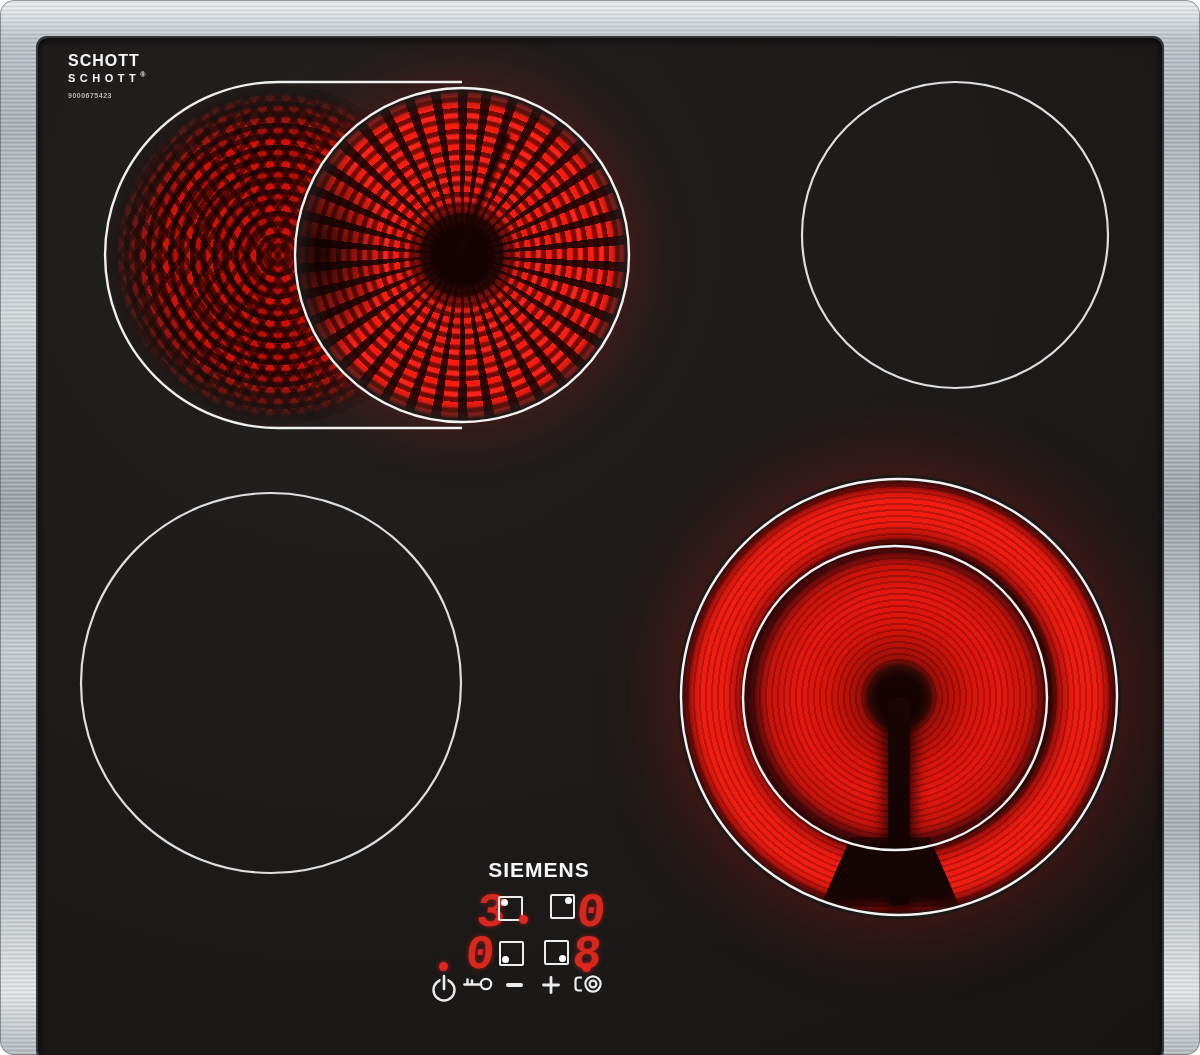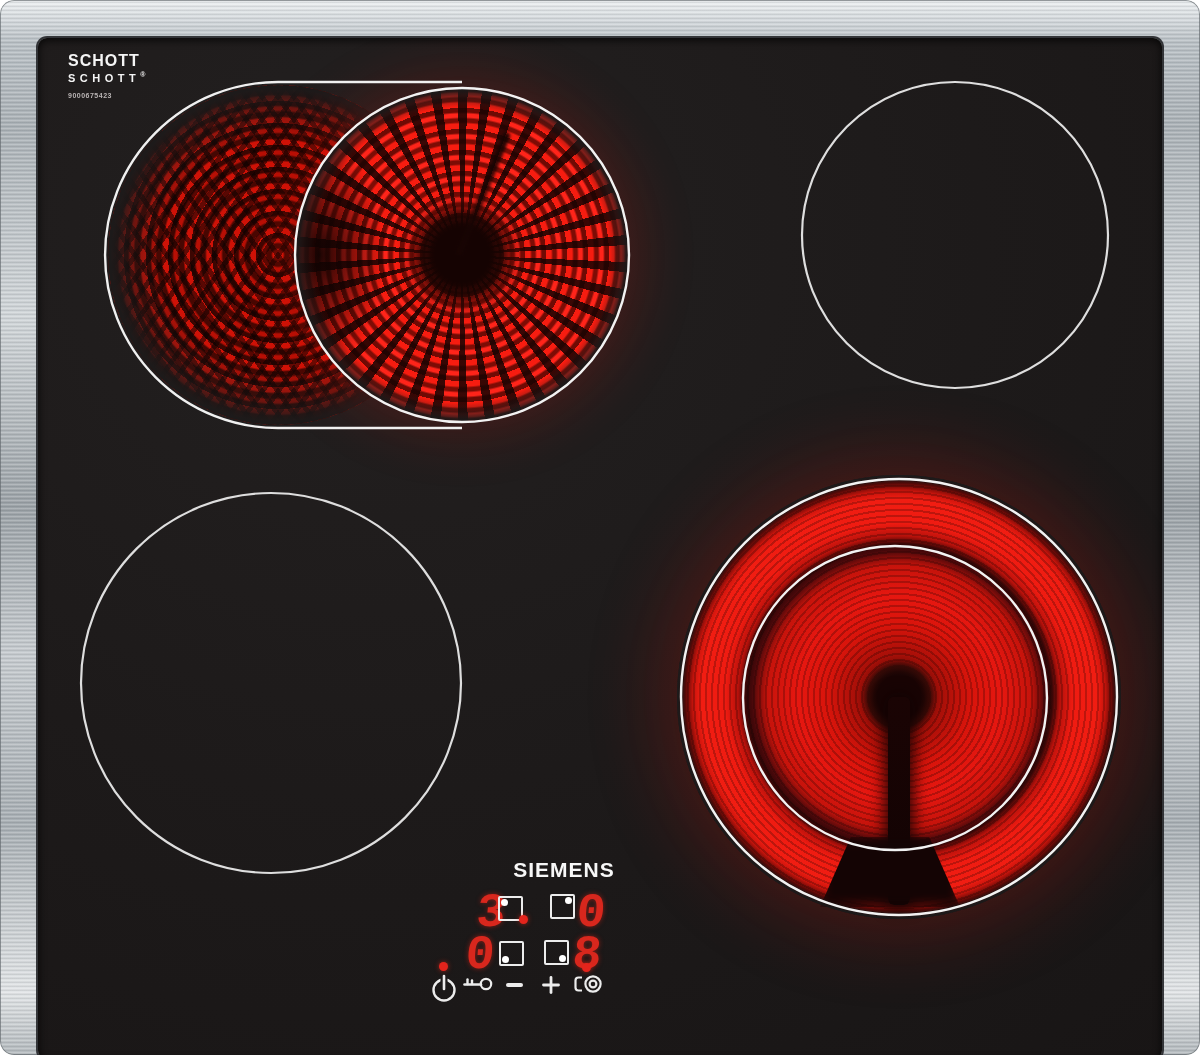--- a/index.html
+++ b/index.html
@@ -91,21 +91,21 @@
   svg.outlines{position:absolute;left:0;top:0;pointer-events:none;}
 
   
   .schott{position:absolute;left:30px;top:15px;color:#f5f5f5;line-height:1;}
   .schott .l1{font-size:16px;font-weight:bold;letter-spacing:1px;}
   .schott .l2{font-size:11px;font-weight:bold;letter-spacing:4.5px;margin-top:2px;}
   .schott .reg{font-size:7px;vertical-align:super;letter-spacing:0;}
   .schott .num{font-size:7px;color:#b9b4b4;margin-top:8px;letter-spacing:.5px;font-weight:bold;}
 
   .siemens{
-    position:absolute;left:526px;top:820px;transform:translateX(-50%);
+    position:absolute;left:501px;top:820px;transform:translateX(-50%);
     color:#f7f7f7;font-size:21px;font-weight:bold;letter-spacing:1px;
   }
 
   
   .digit{
     position:absolute;width:30px;height:48px;text-align:center;
     font-family:"Liberation Mono",monospace;font-weight:700;font-size:48px;line-height:1;
     color:#d8271d;transform:skewX(-5deg);
     text-shadow:0 0 5px rgba(225,35,22,.55);
   }

